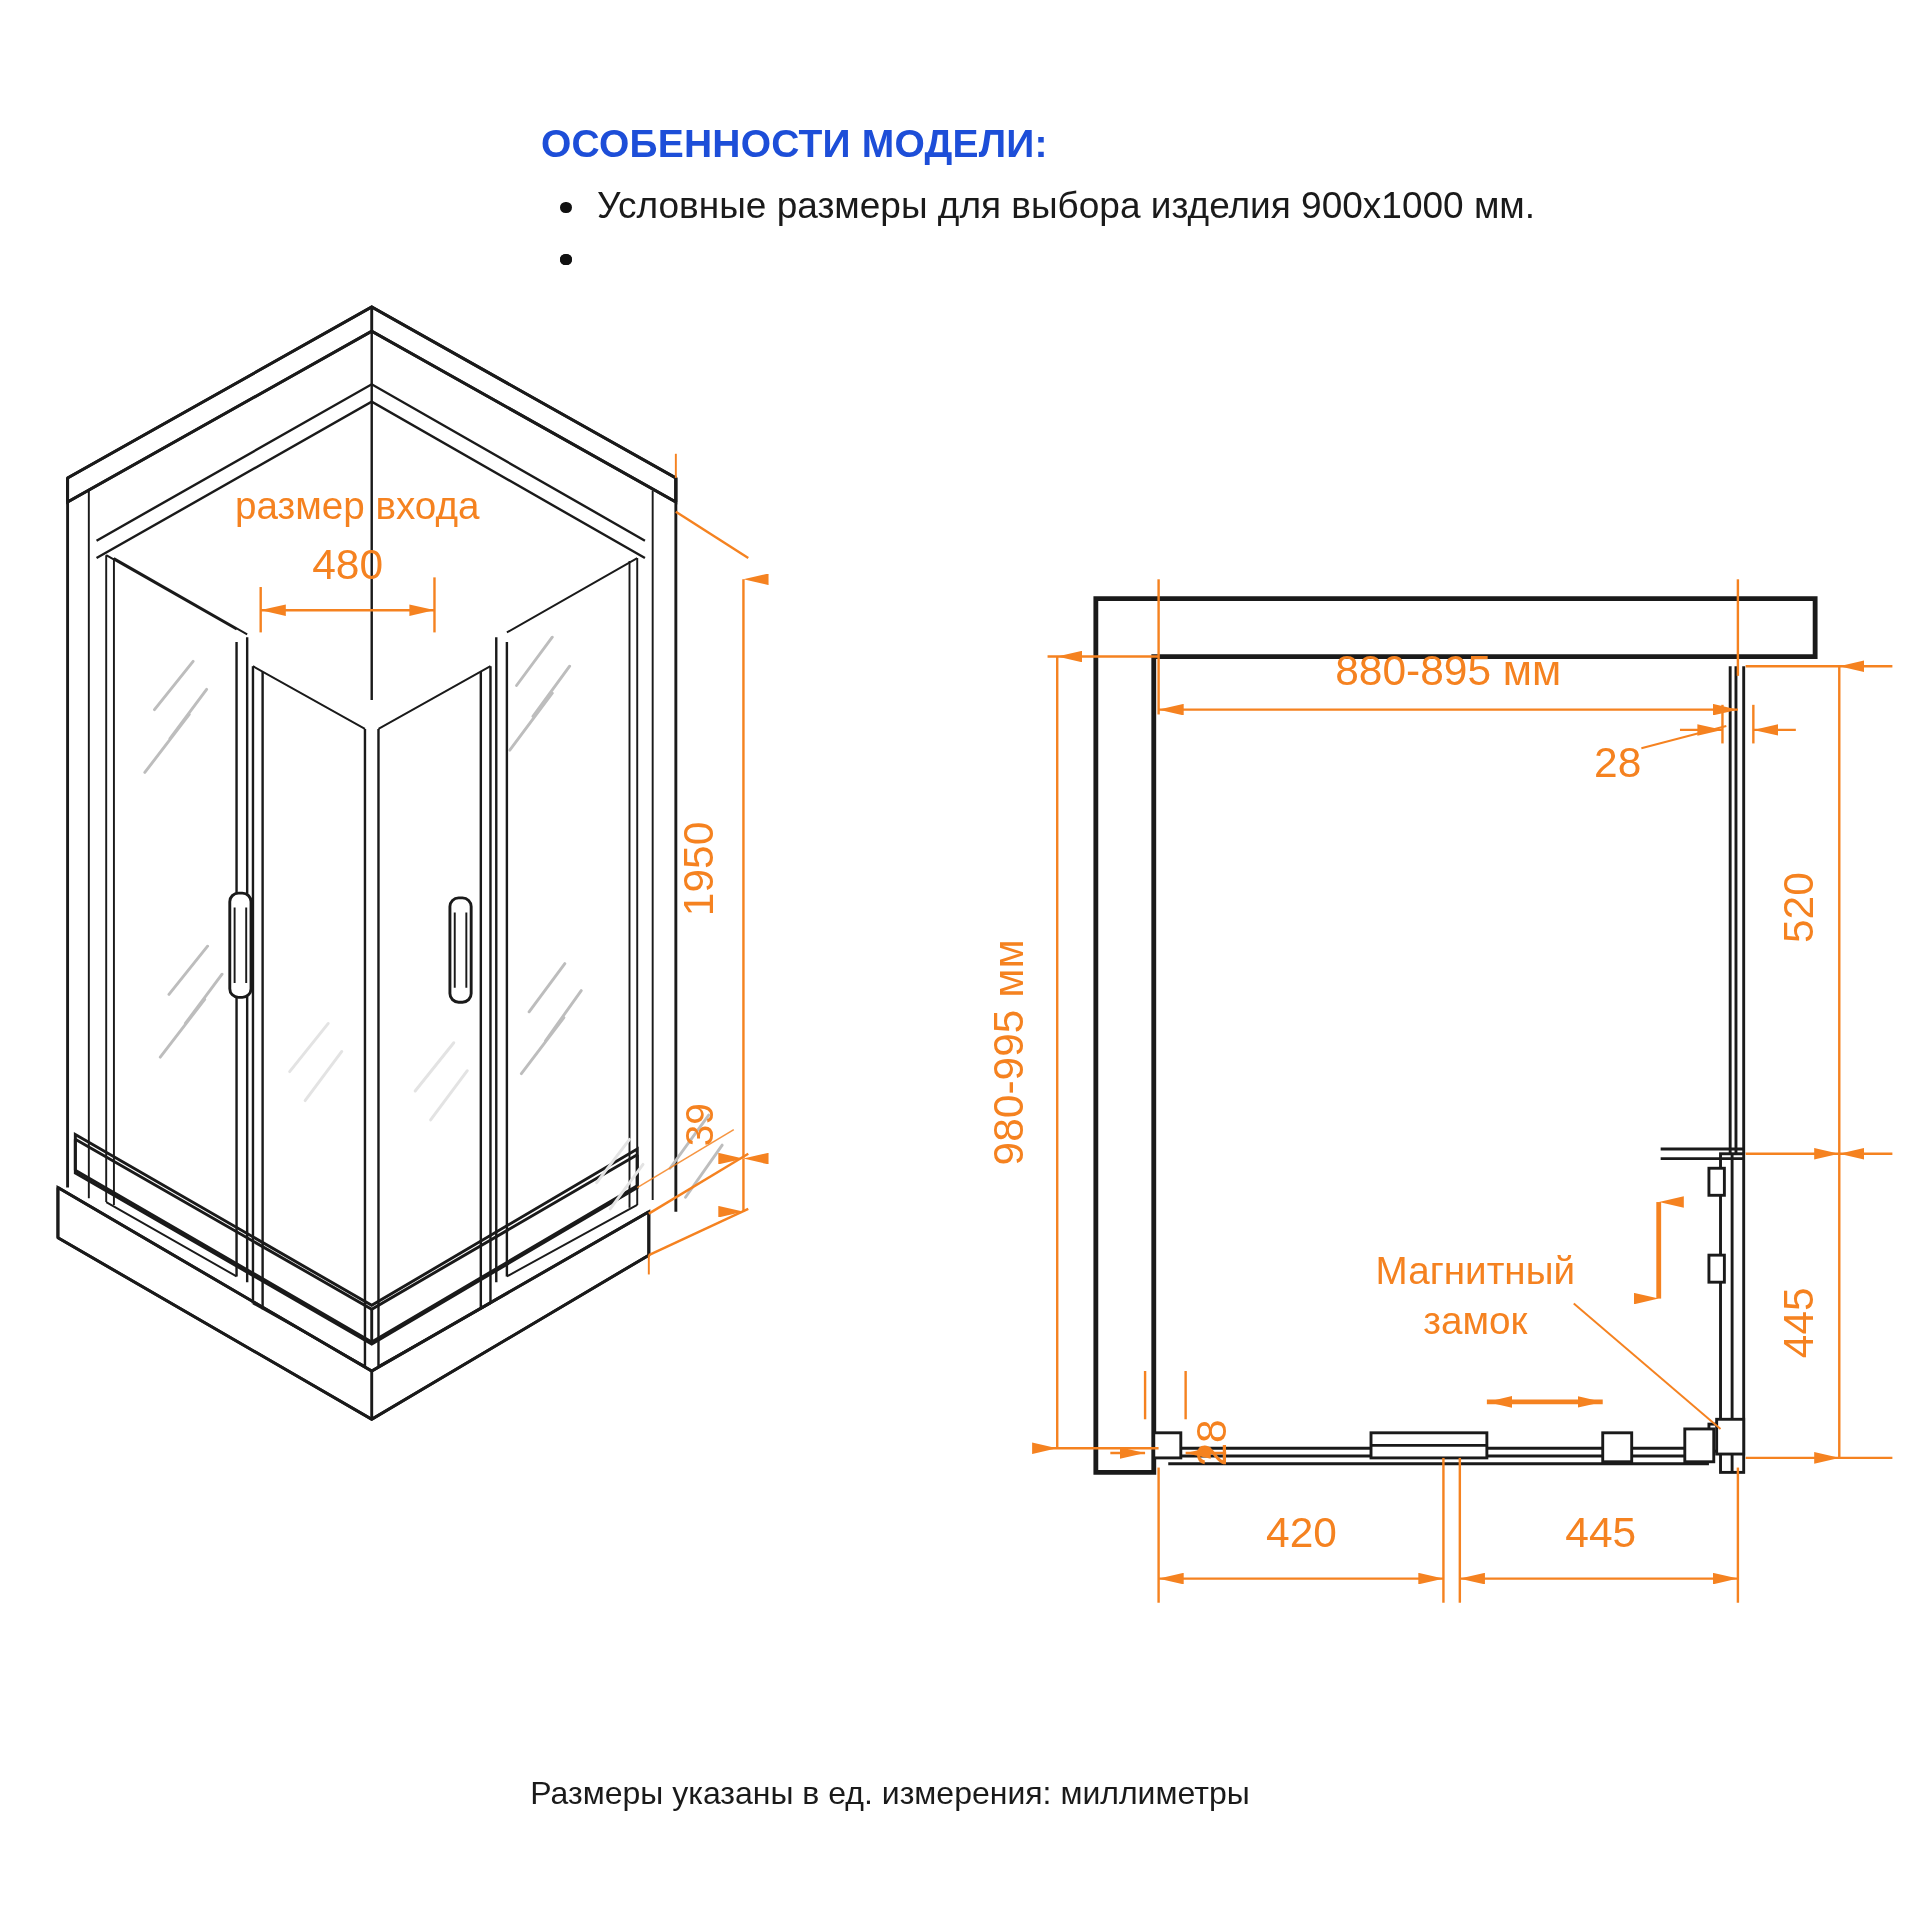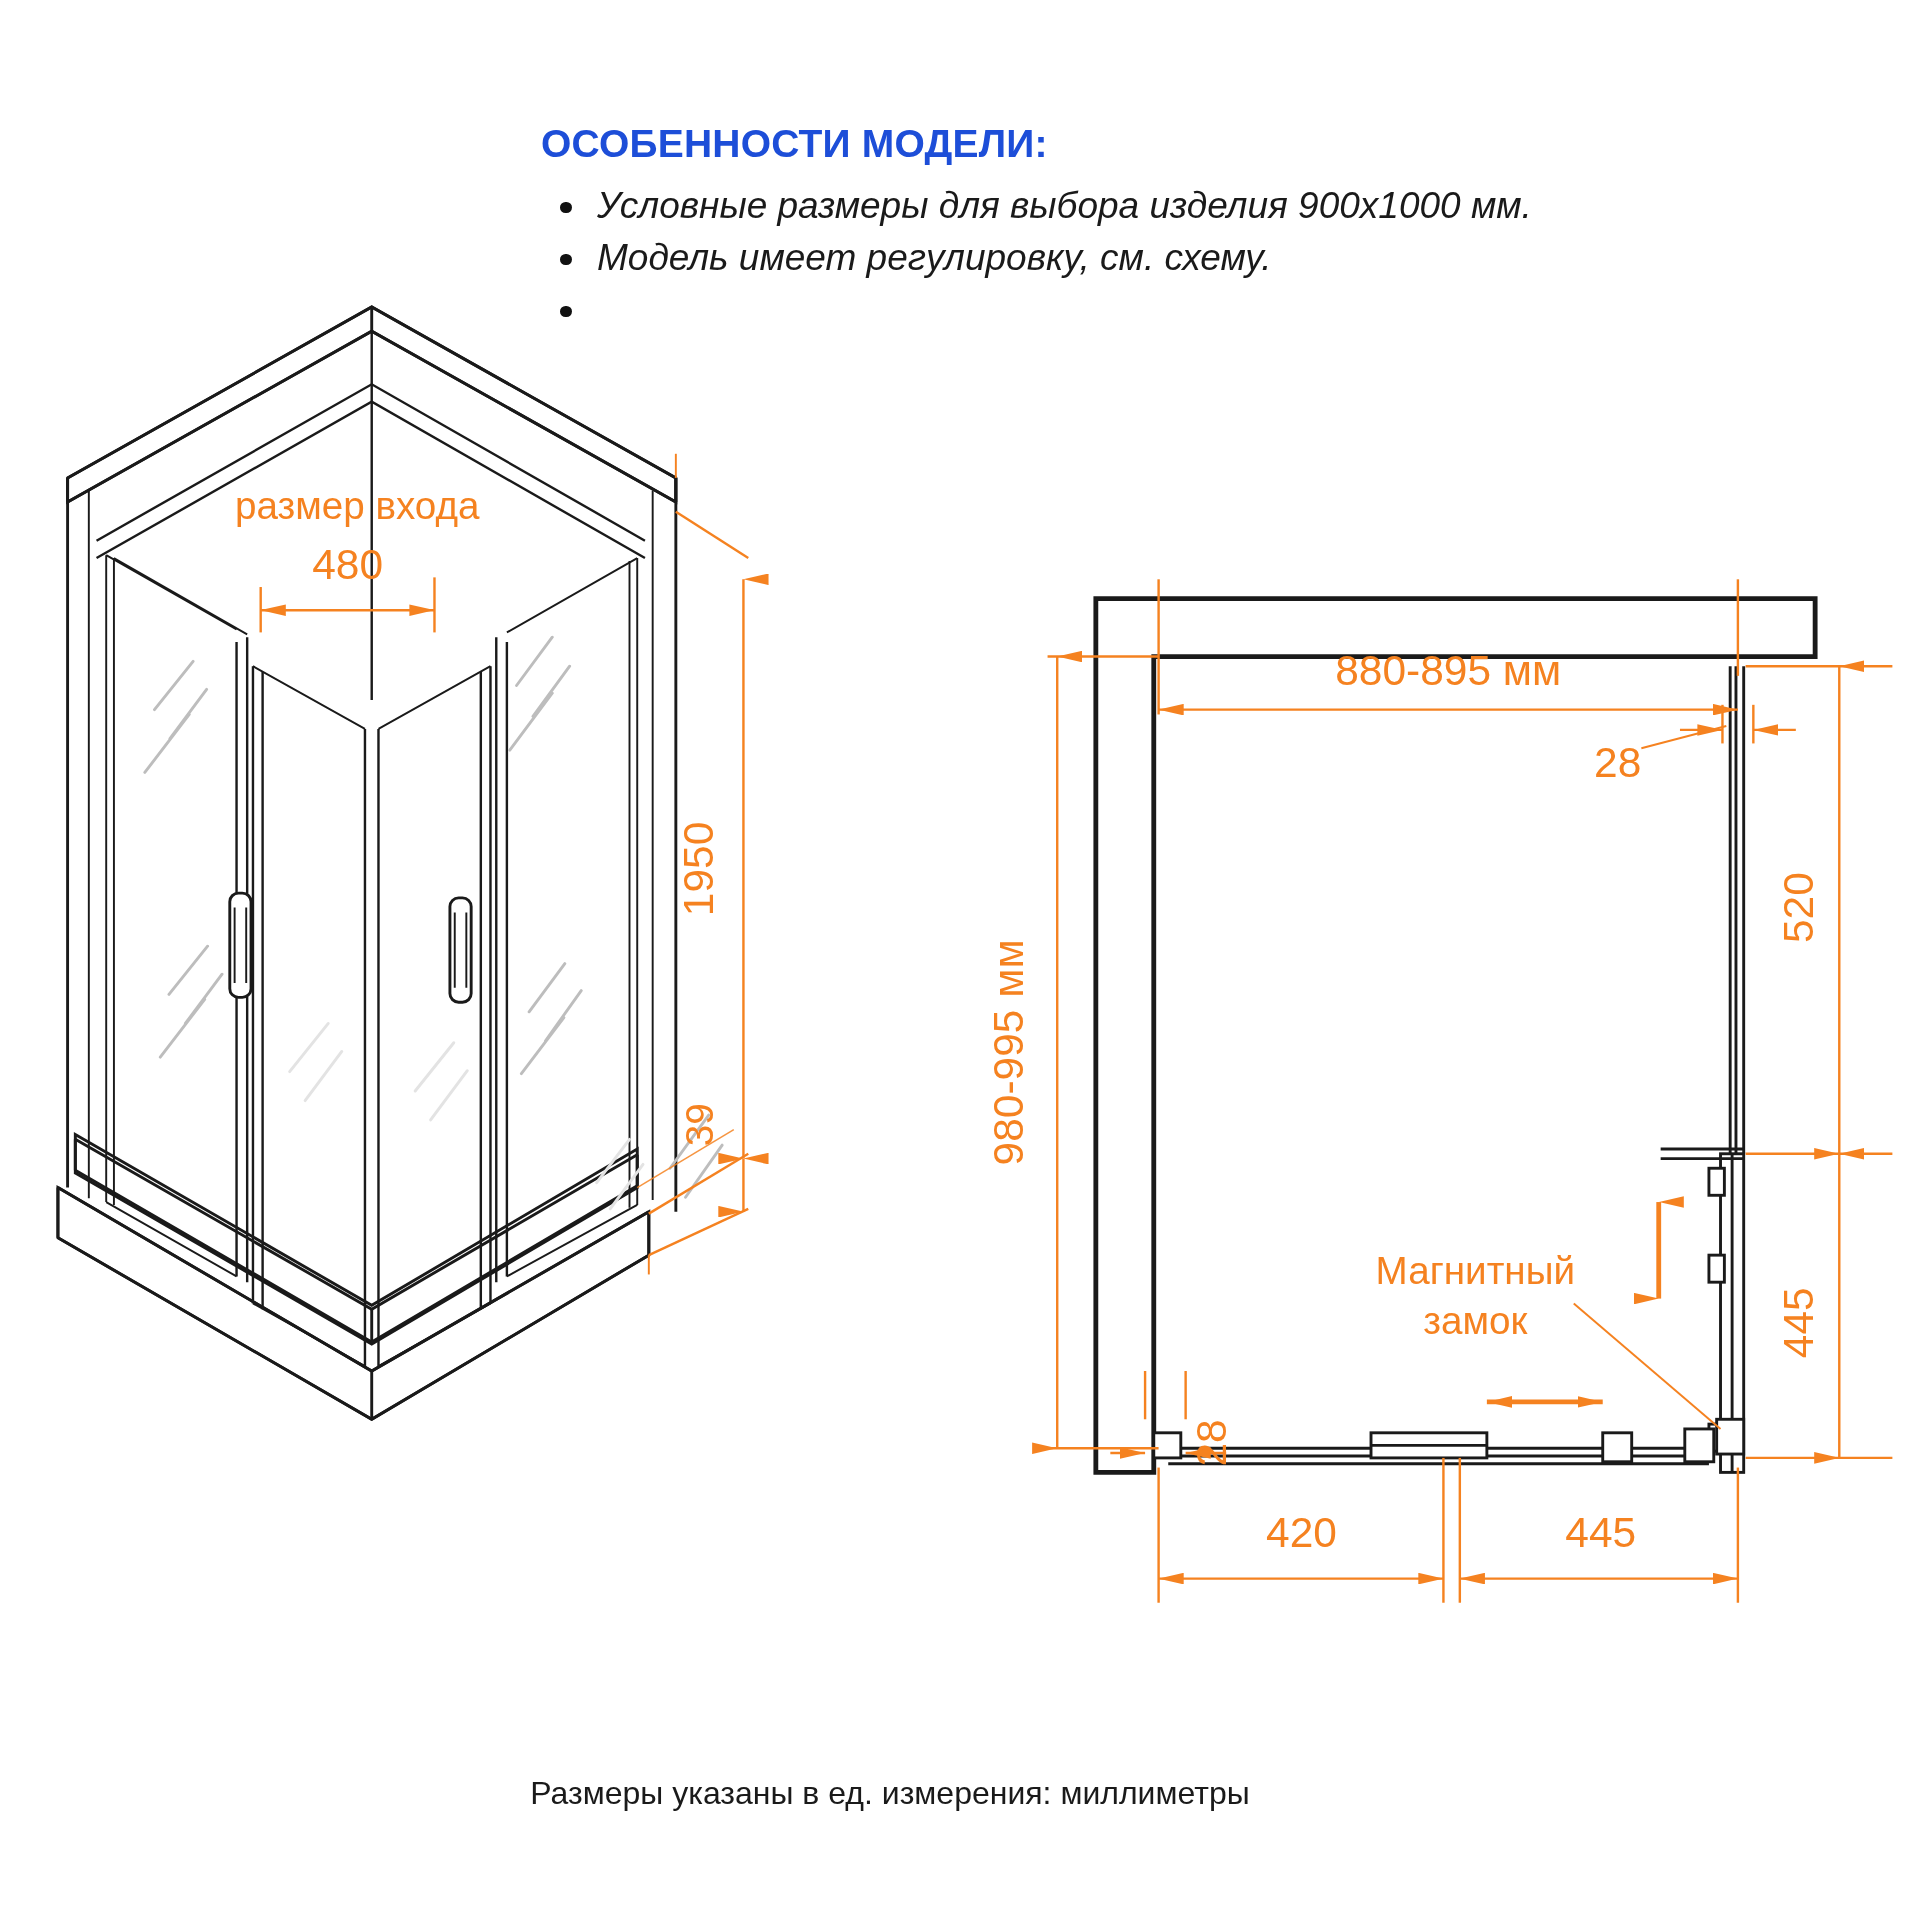--- a/index.html
+++ b/index.html
@@ -2,21 +2,21 @@
 <html><head>
 <meta charset="utf-8">
 <style>
   html,body{margin:0;padding:0;background:#ffffff;}
   body{width:1931px;height:1931px;position:relative;font-family:"Liberation Sans", sans-serif;overflow:hidden;}
   .root{position:absolute;inset:0;width:1931px;height:1931px;}
 
   
   #features{position:absolute;left:541px;top:124px;width:1371px;}
   #features .ttl{color:#1d4ed8;font-weight:bold;font-size:39px;letter-spacing:0.2px;line-height:1.05;}
-  #features ul{list-style:none;margin:17.4px 0 0 0;padding:0;font-style:italic;}
+  #features ul{list-style:none;margin:17.4px 0 0 0;padding:0;}
   #features li{position:relative;padding-left:56px;color:#1a1a1a;font-size:37px;line-height:1.30;margin-bottom:3.9px;}
   #features li .bullet{position:absolute;left:19.3px;top:0.52em;width:11.6px;height:11.6px;border-radius:50%;background:#111;}
 
   
   #caption{position:absolute;left:0;top:1775px;width:1780px;text-align:center;font-size:32px;color:#1a1a1a;}
 
   
   svg{position:absolute;left:0;top:0;width:1931px;height:1931px;overflow:visible;}
   .dimtxt{fill:#F58220;font-family:"Liberation Sans", sans-serif;font-size:44px;}
   .dimtxt.small{font-size:40px;}
@@ -24,21 +24,21 @@
 </style>
 </head>
 <body>
 
 <div class="root">
 
   <div id="features">
     <div class="ttl">ОСОБЕННОСТИ МОДЕЛИ:</div>
     <ul>
       <li><span class="bullet"></span><span>Условные размеры для выбора изделия 900x1000 мм.</span></li>
-      <li><span class="bullet"></span><span>Модель имеет регулировку, см. схему.</span></li>
+      <li><span class="bullet"></span></li>
       <li><span class="bullet"></span></li>
     </ul>
   </div>
 
   <svg viewBox="0 0 2000 2000">
     <defs>
       <marker id="arrIn" markerWidth="26" markerHeight="12" refX="26" refY="6" orient="auto" markerUnits="userSpaceOnUse">
         <path d="M26,6 L0,0 L0,12 Z" fill="#F58220"></path>
       </marker>
       <marker id="arrInS" markerWidth="26" markerHeight="12" refX="0" refY="6" orient="auto" markerUnits="userSpaceOnUse">

